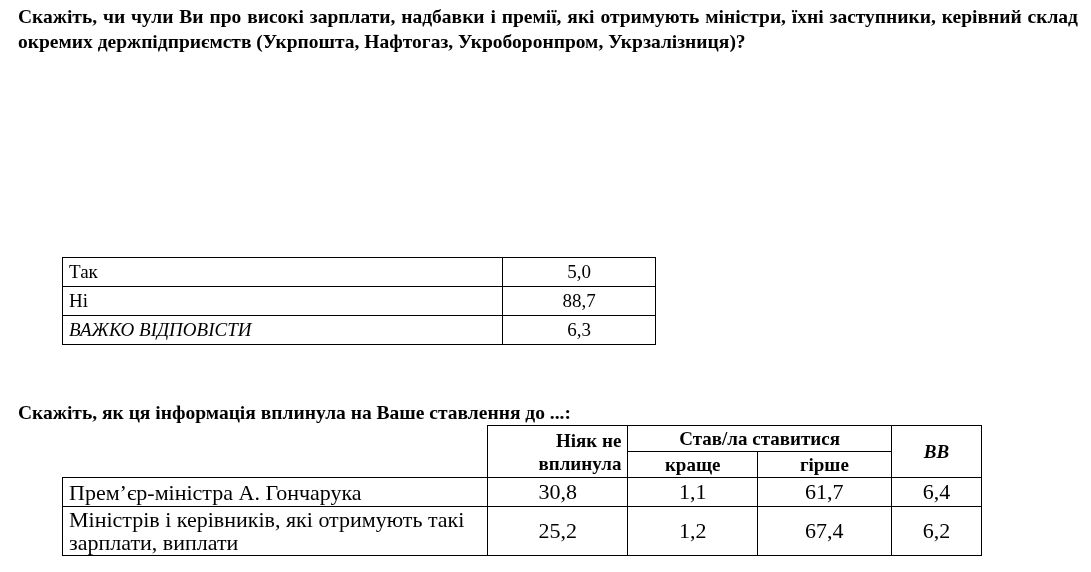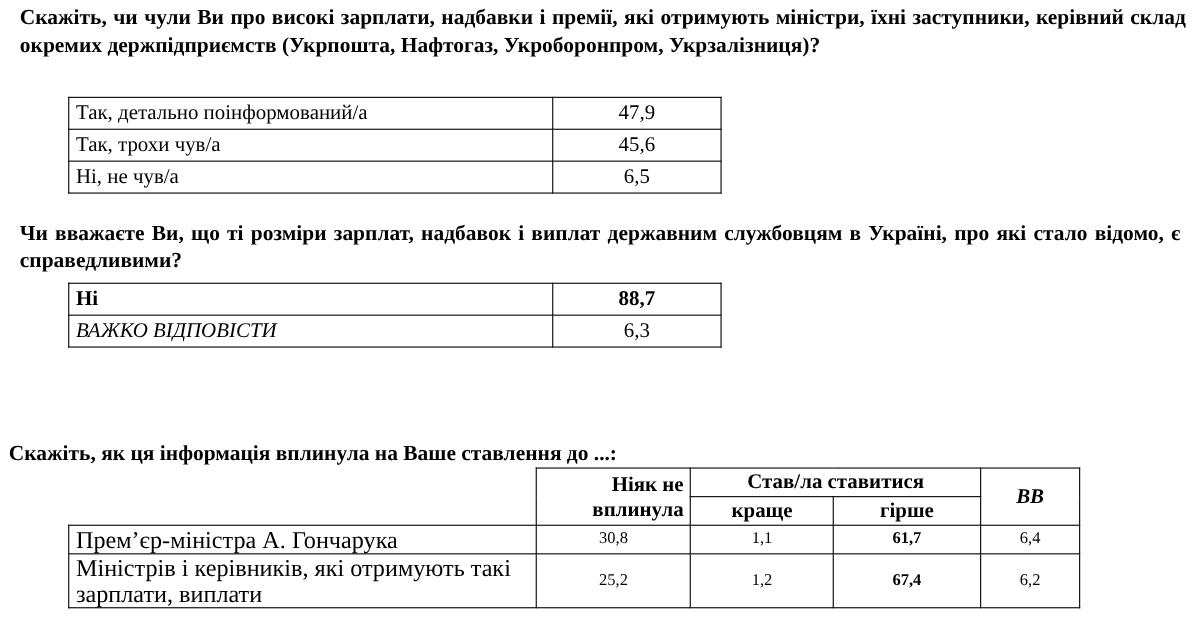--- a/index.html
+++ b/index.html
@@ -48,21 +48,21 @@
   }
   .block2-table {
     position: absolute;
     left: 62px;
     top: 257px;
     width: 594px;
     border-collapse: collapse;
   }
   .block3-q {
     position: absolute;
-    left: 8px;
+    left: 18px;
     top: 400px;
     width: 1000px;
   }
   .block3-table {
     position: absolute;
     left: 62px;
     top: 425px;
     width: 920px;
     border-collapse: collapse;
   }
@@ -79,21 +79,21 @@
   .lbl {
     text-align: left;
     height: 26px;
   }
   .val {
     text-align: center;
     width: 140px;
     height: 26px;
   }
   .b {
-    font-weight: bold;
+    font-weight: normal;
   }
   .i {
     font-style: italic;
     margin-left: 24px;
   }
   .bi {
     font-weight: bold;
     font-style: italic;
   }
   
@@ -103,59 +103,46 @@
     font-size: 19px;
     line-height: 23px;
   }
   .b3-lbl {
     text-align: left;
     font-size: 22px;
     line-height: 23px;
   }
   .b3-val {
     text-align: center;
-    font-size: 15px;
+    font-size: 22px;
   }
   .nb {
     border: none !important;
   }
   .colw-label { width: 430px; }
   .colw-1 { width: 130px; text-align: right; }
   .colw-2 { width: 120px; }
   .colw-3 { width: 125px; }
   .colw-4 { width: 80px; }
 </style>
 </head>
 <body>
 
 <div class="page">
 
   <div class="q-text block1-q">Скажіть, чи чули Ви про високі зарплати, надбавки і премії, які отримують міністри, їхні заступники, керівний склад окремих держпідприємств (Укрпошта, Нафтогаз, Укроборонпром, Укрзалізниця)?</div>
 
-  <table class="block1-table">
-    <tbody>
-      <tr>
-        <td class="lbl">Так, детально поінформований/а</td>
-        <td class="val">47,9</td>
-      </tr>
-      <tr>
-        <td class="lbl">Так, трохи чув/а</td>
-        <td class="val">45,6</td>
-      </tr>
-      <tr>
-        <td class="lbl">Ні, не чув/а</td>
-        <td class="val">6,5</td>
-      </tr>
-    </tbody>
-  </table>
 
-  <div class="q-text block2-q">Чи вважаєте Ви, що ті розміри  зарплат, надбавок і виплат державним службовцям в Україні, про які стало відомо, є справедливими?</div>
 
   <table class="block2-table">
     <tbody>
+      <tr>
+        <td class="lbl">Так</td>
+        <td class="val">5,0</td>
+      </tr>
       <tr>
         <td class="lbl b">Ні</td>
         <td class="val b">88,7</td>
       </tr>
       <tr>
         <td class="lbl i">ВАЖКО ВІДПОВІСТИ</td>
         <td class="val">6,3</td>
       </tr>
     </tbody>
   </table>

